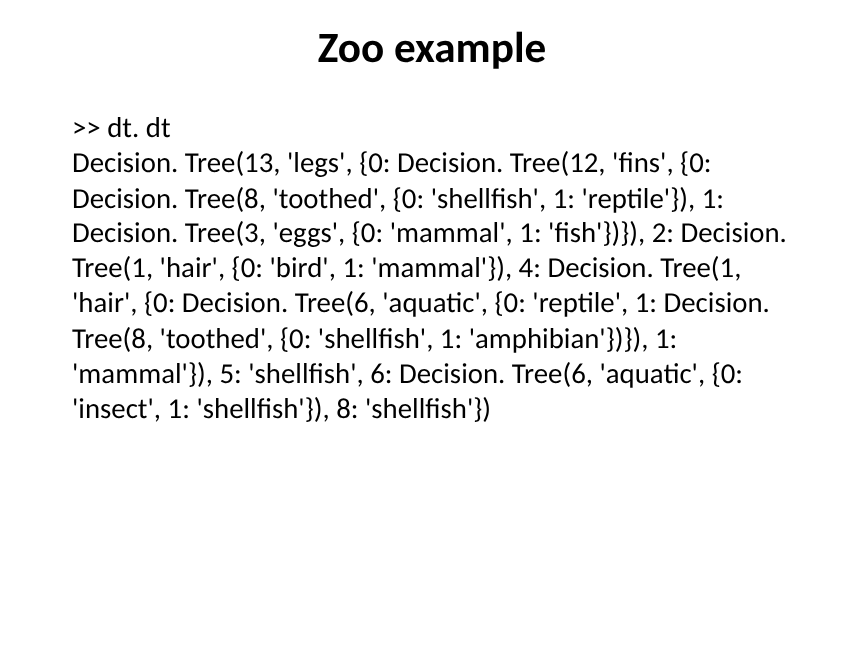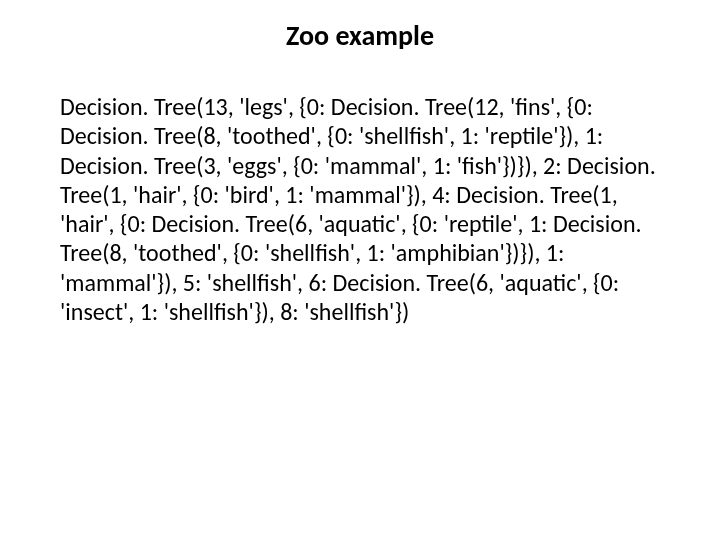--- a/index.html
+++ b/index.html
@@ -16,21 +16,21 @@
     height: 540px;
     position: relative;
     box-sizing: border-box;
   }
   .title {
     position: absolute;
     top: 18px;
     left: 0;
     width: 720px;
     text-align: center;
-    font-size: 28px;
+    font-size: 36px;
     font-weight: 700;
     letter-spacing: 0px;
   }
   .body {
     position: absolute;
     top: 92px;
     left: 60px;
     width: 600px;
     font-size: 24px;
     line-height: 1.22;
@@ -40,15 +40,16 @@
   .prompt {
     font-size: 24px;
   }
 </style>
 </head>
 <body>
 
 <div class="slide">
   <div class="title">Zoo example</div>
   <div class="body">
+    <div class="prompt">&gt;&gt; dt. dt</div>
     <div>Decision. Tree(13, 'legs', {0: Decision. Tree(12, 'fins', {0: Decision. Tree(8, 'toothed', {0: 'shellfish', 1: 'reptile'}), 1: Decision. Tree(3, 'eggs', {0: 'mammal', 1: 'fish'})}), 2: Decision. Tree(1, 'hair', {0: 'bird', 1: 'mammal'}), 4: Decision. Tree(1, 'hair', {0: Decision. Tree(6, 'aquatic', {0: 'reptile', 1: Decision. Tree(8, 'toothed', {0: 'shellfish', 1: 'amphibian'})}), 1: 'mammal'}), 5: 'shellfish', 6: Decision. Tree(6, 'aquatic', {0: 'insect', 1: 'shellfish'}), 8: 'shellfish'})</div>
   </div>
 </div>
 
 </body></html>

